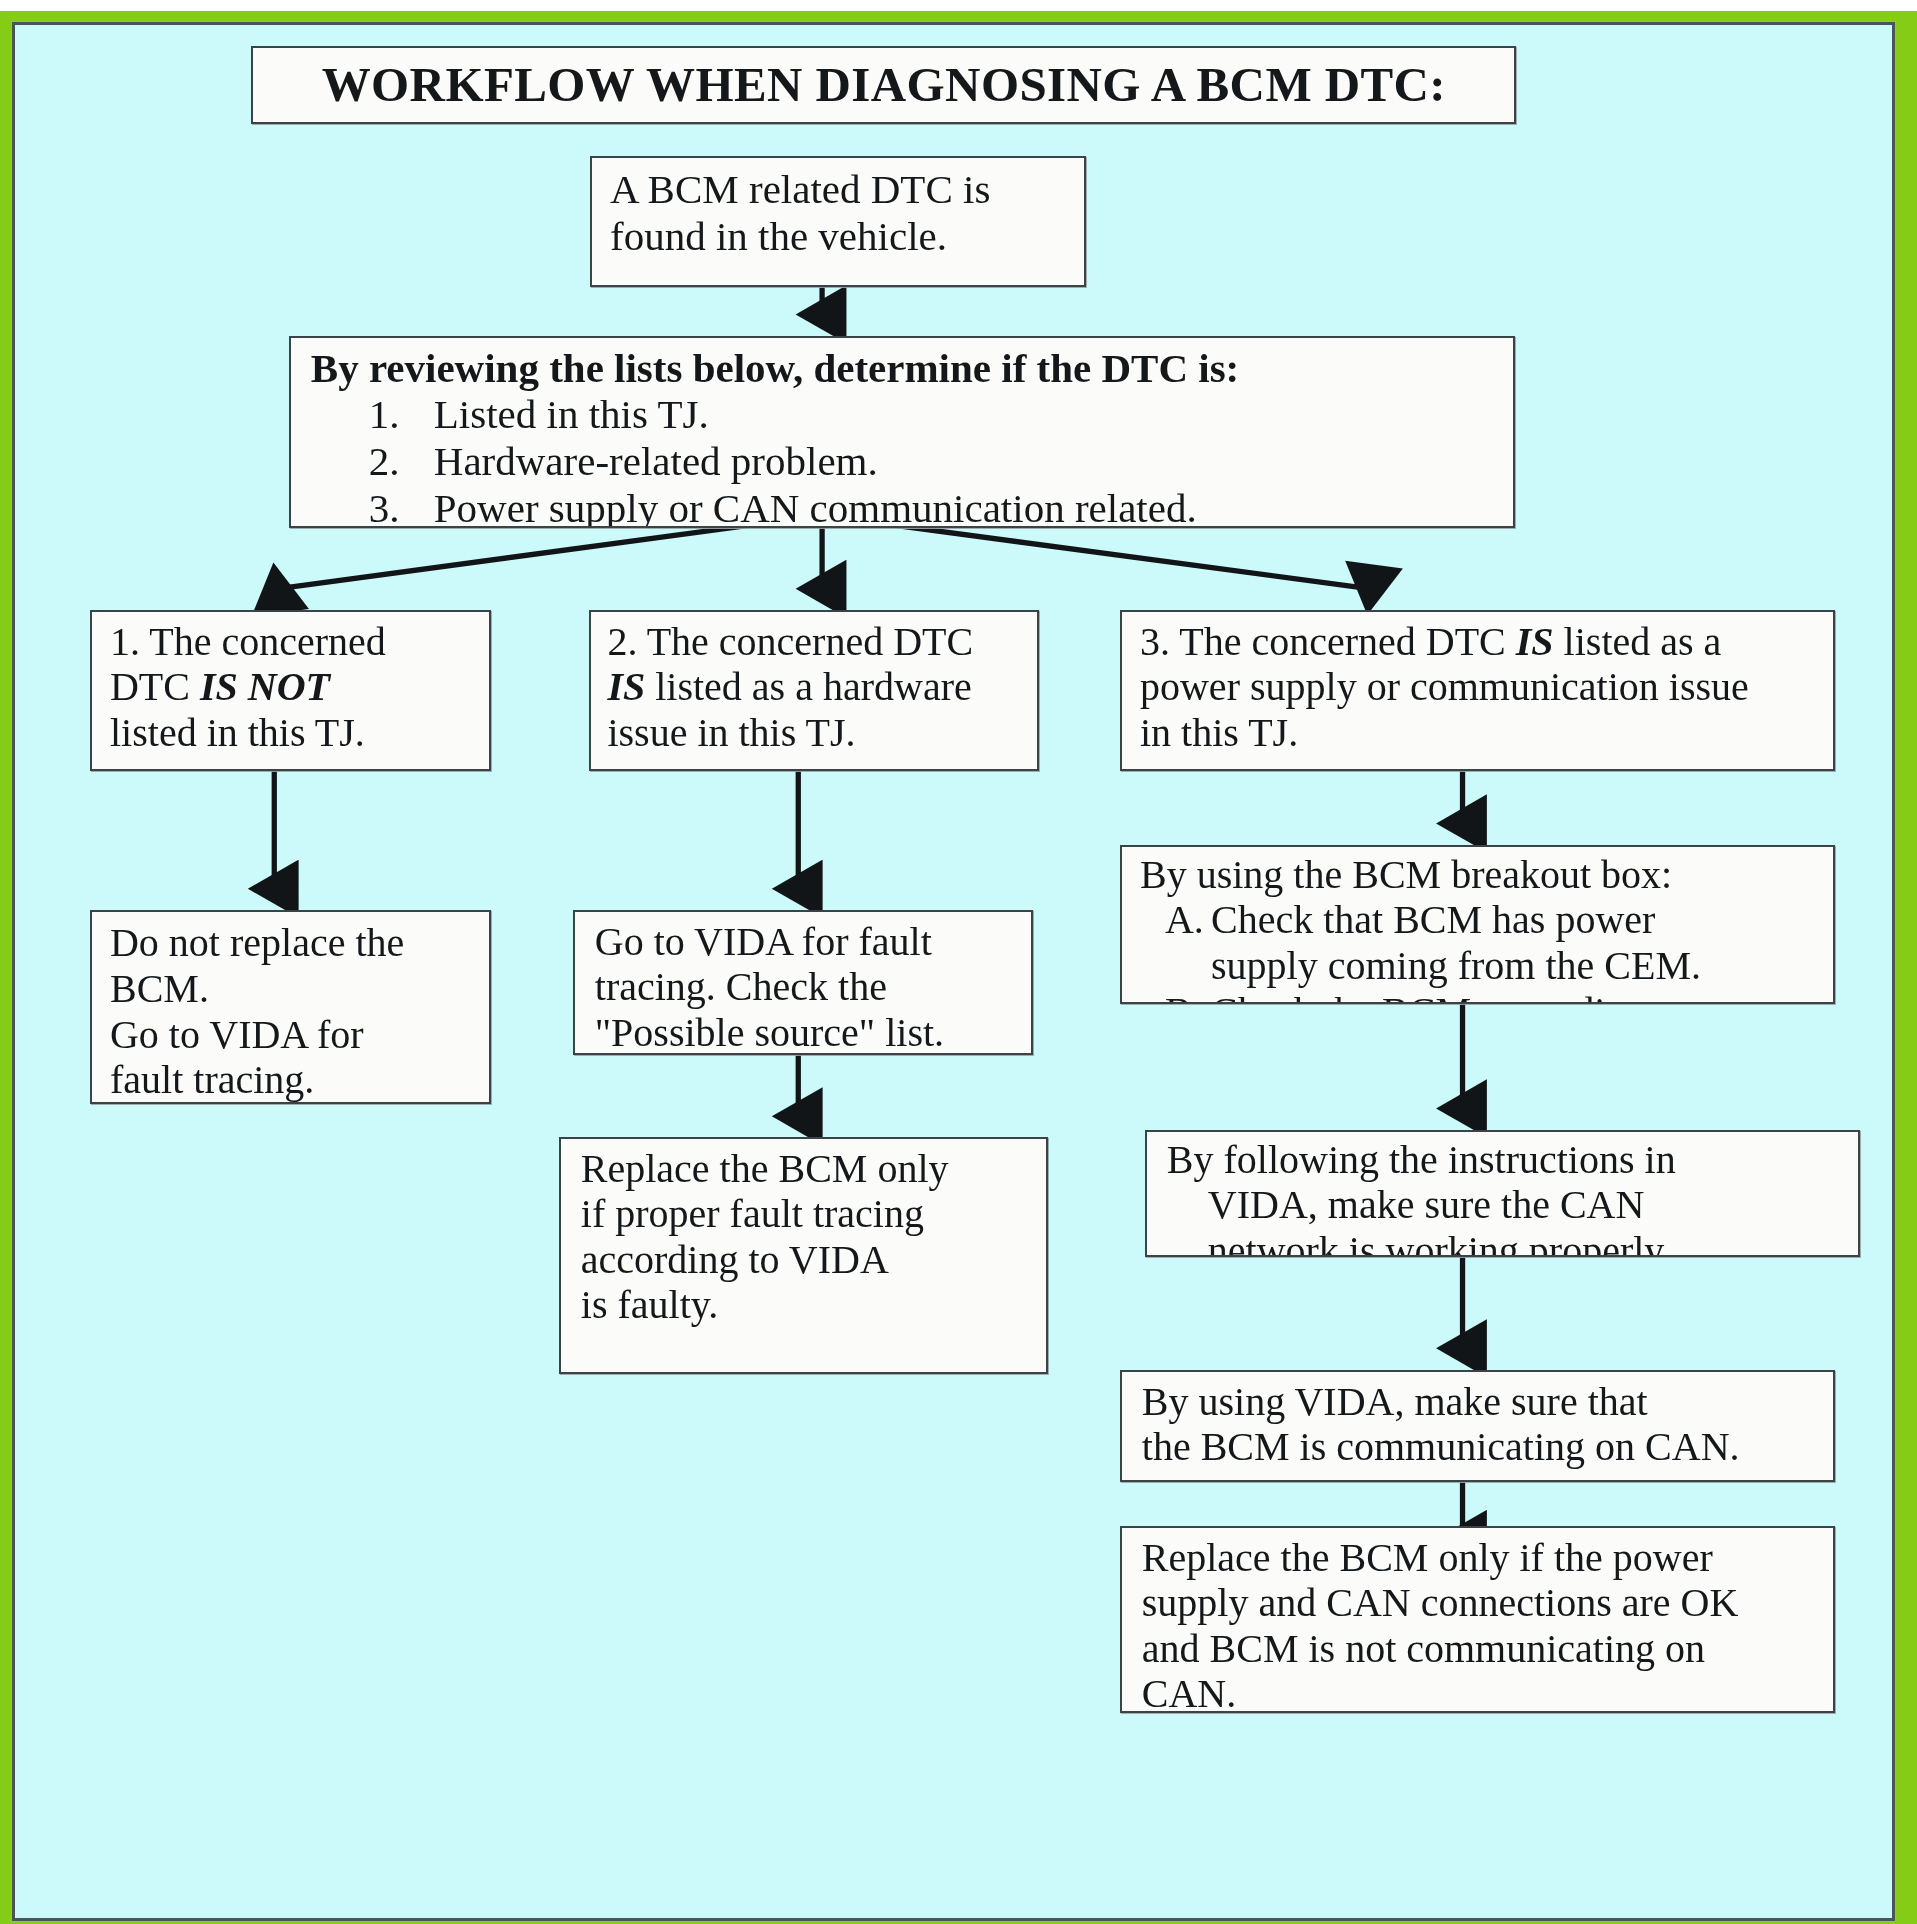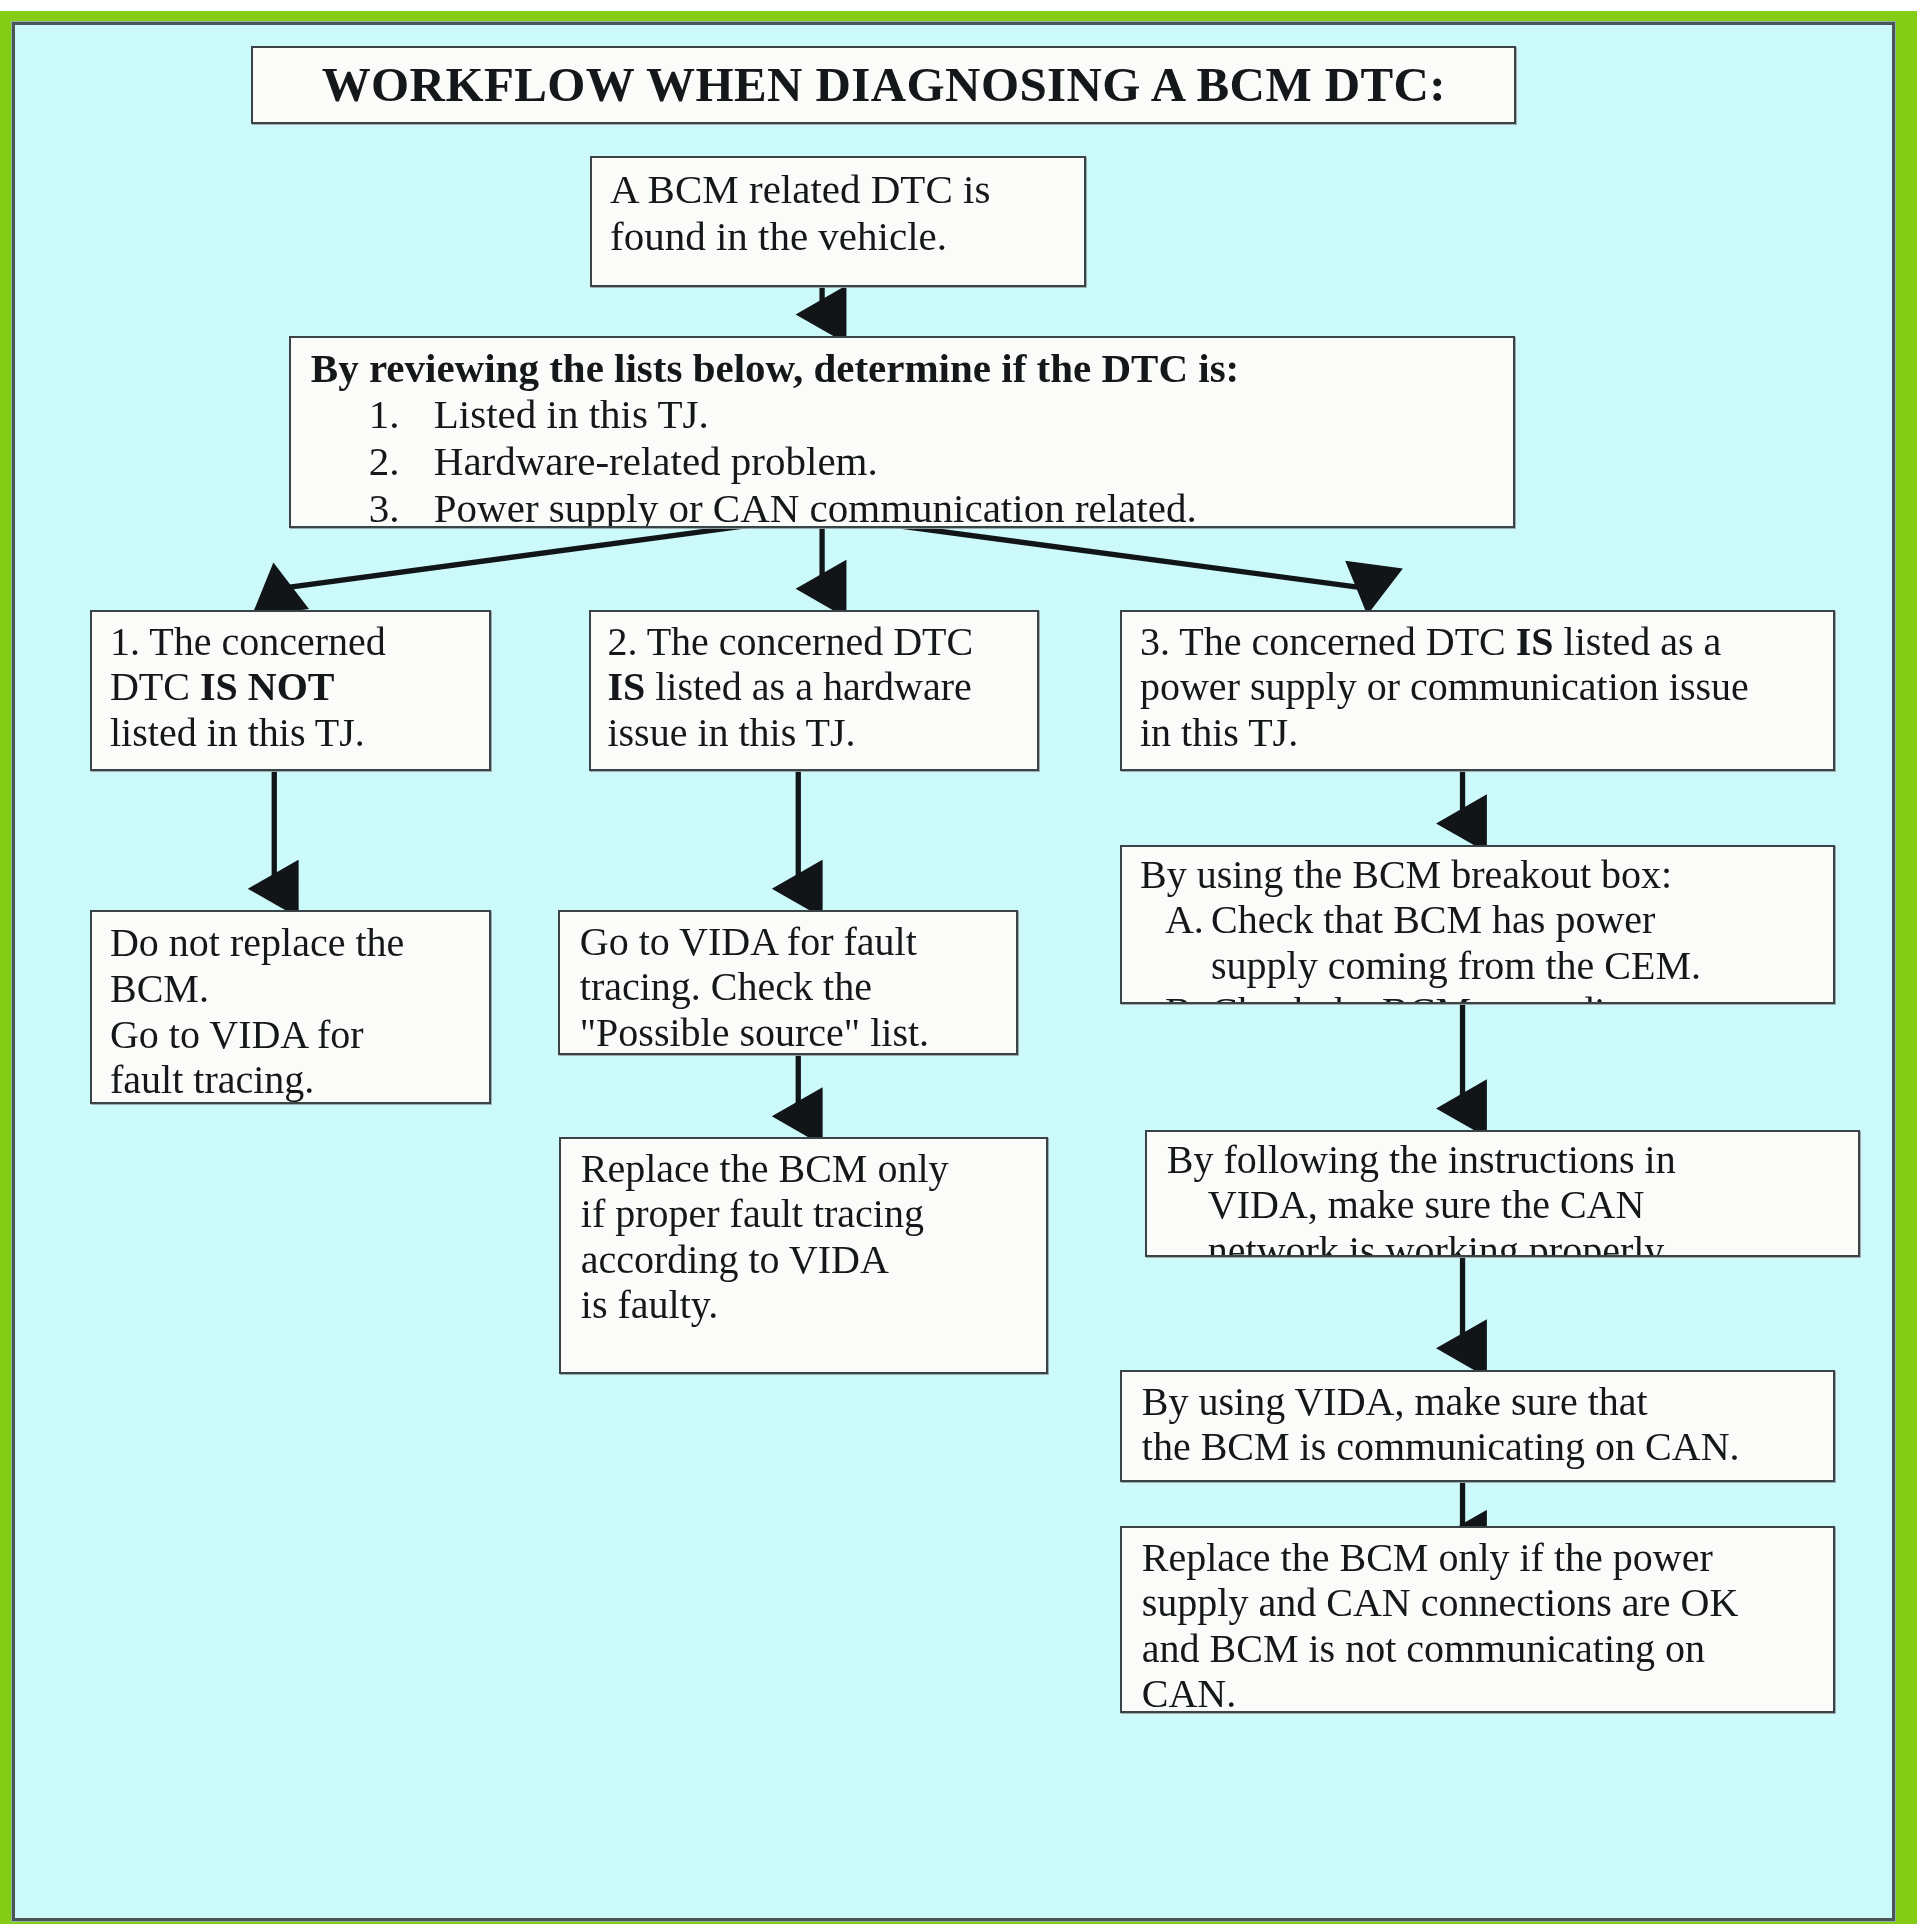--- a/index.html
+++ b/index.html
@@ -68,42 +68,42 @@
 
   
   #n-start   { left: 575px;  top: 131px;  width: 496px;  height: 131px;  font-size: 41px; }
   #n-review  { left: 274px;  top: 311px;  width: 1226px; height: 192px;  font-size: 41px; }
 
   #n-b1      { left: 75px;   top: 585px;  width: 401px;  height: 161px;  font-size: 40px; }
   #n-b2      { left: 574px;  top: 585px;  width: 450px;  height: 161px;  font-size: 40px; }
   #n-b3      { left: 1105px; top: 585px;  width: 715px;  height: 161px;  font-size: 40px; }
 
   #n-l2      { left: 75px;   top: 885px; width: 401px;  height: 194px;  font-size: 40px; }
-  #n-m2      { left: 543px;  top: 885px; width: 460px;  height: 145px;  font-size: 40px; }
+  #n-m2      { left: 558px;  top: 885px; width: 460px;  height: 145px;  font-size: 40px; }
   #n-m3      { left: 544px;  top: 1112px; width: 489px;  height: 237px;  font-size: 40px; }
 
   #n-r2      { left: 1105px; top: 820px;  width: 715px;  height: 159px;  font-size: 40px; }
   #n-r3      { left: 1130px; top: 1105px; width: 715px;  height: 127px;  font-size: 40px; }
   #n-r4      { left: 1105px; top: 1345px; width: 715px;  height: 112px;  font-size: 40px; }
   #n-r5      { left: 1105px; top: 1501px; width: 715px;  height: 187px;  font-size: 40px; }
 
   
   .li {
     display: flex;
     white-space: pre;
     line-height: 1.14;
   }
   .li .num { width: 65px; flex: 0 0 65px; padding-left: 58px; box-sizing: content-box;}
   .li .txt { flex: 1 1 auto; }
 
   .li-ab .num { width: 46px; flex: 0 0 46px; padding-left: 25px; box-sizing: content-box; }
   .hang { padding-left: 71px; display: block; white-space: pre; line-height: 1.14;}
   .hang2 { padding-left: 41px; display: block; white-space: pre; line-height: 1.14;}
 
-  b.bi { font-weight: bold; }
+  b.bi { font-weight: bold; font-style: italic; }
 
   
   #wires {
     position: absolute;
     left: 0; top: 0;
     width: 1917px; height: 1924px;
     pointer-events: none;
   }
 </style>
 </head>

